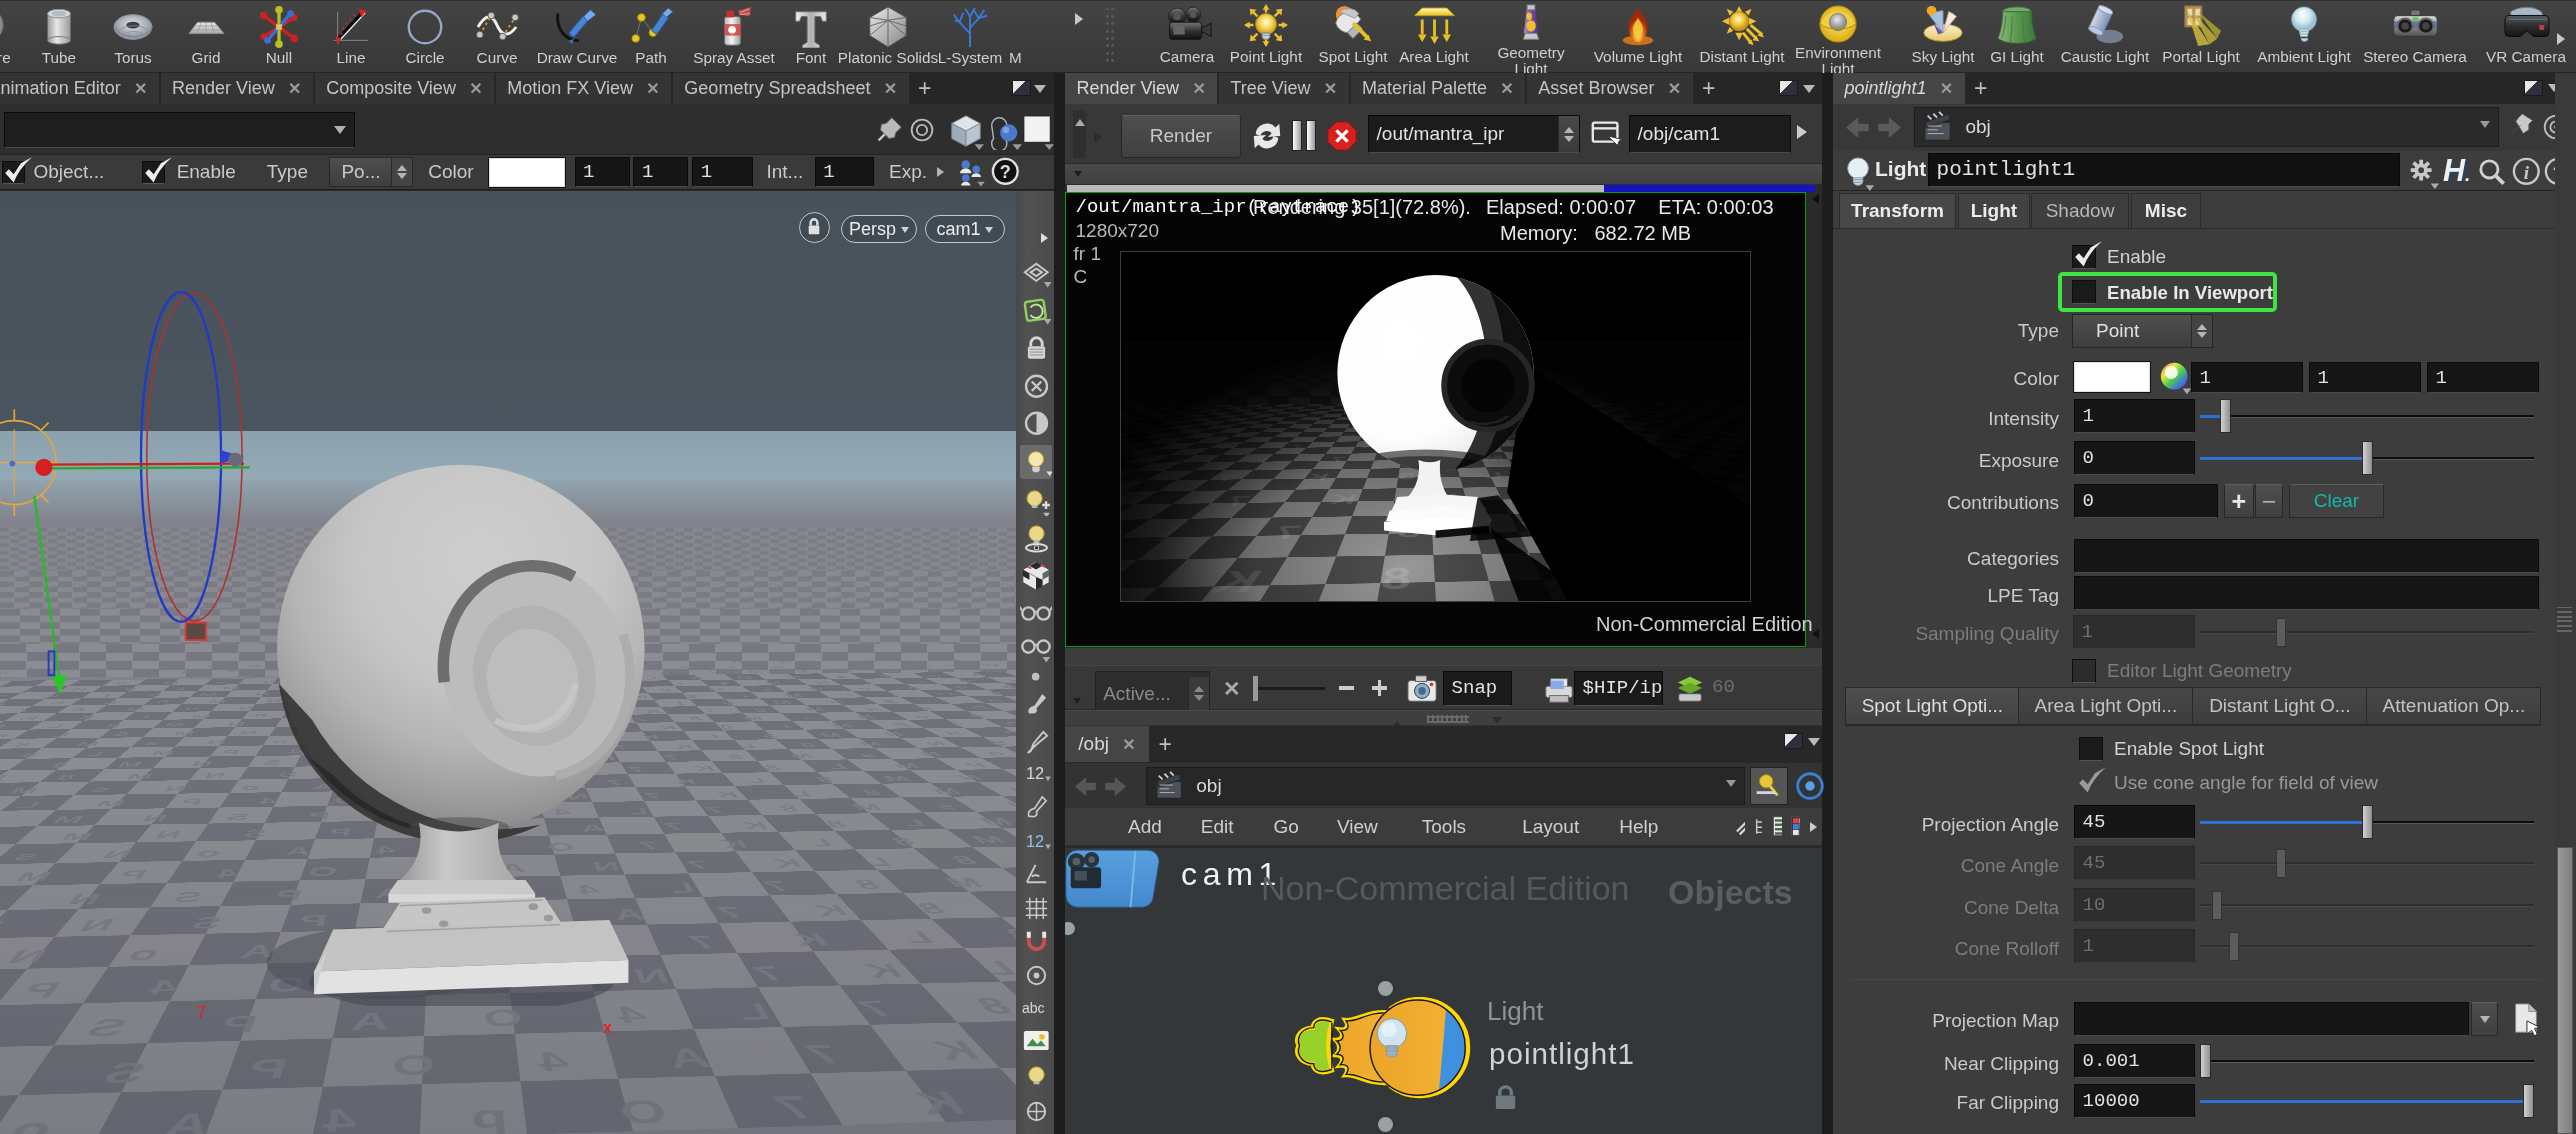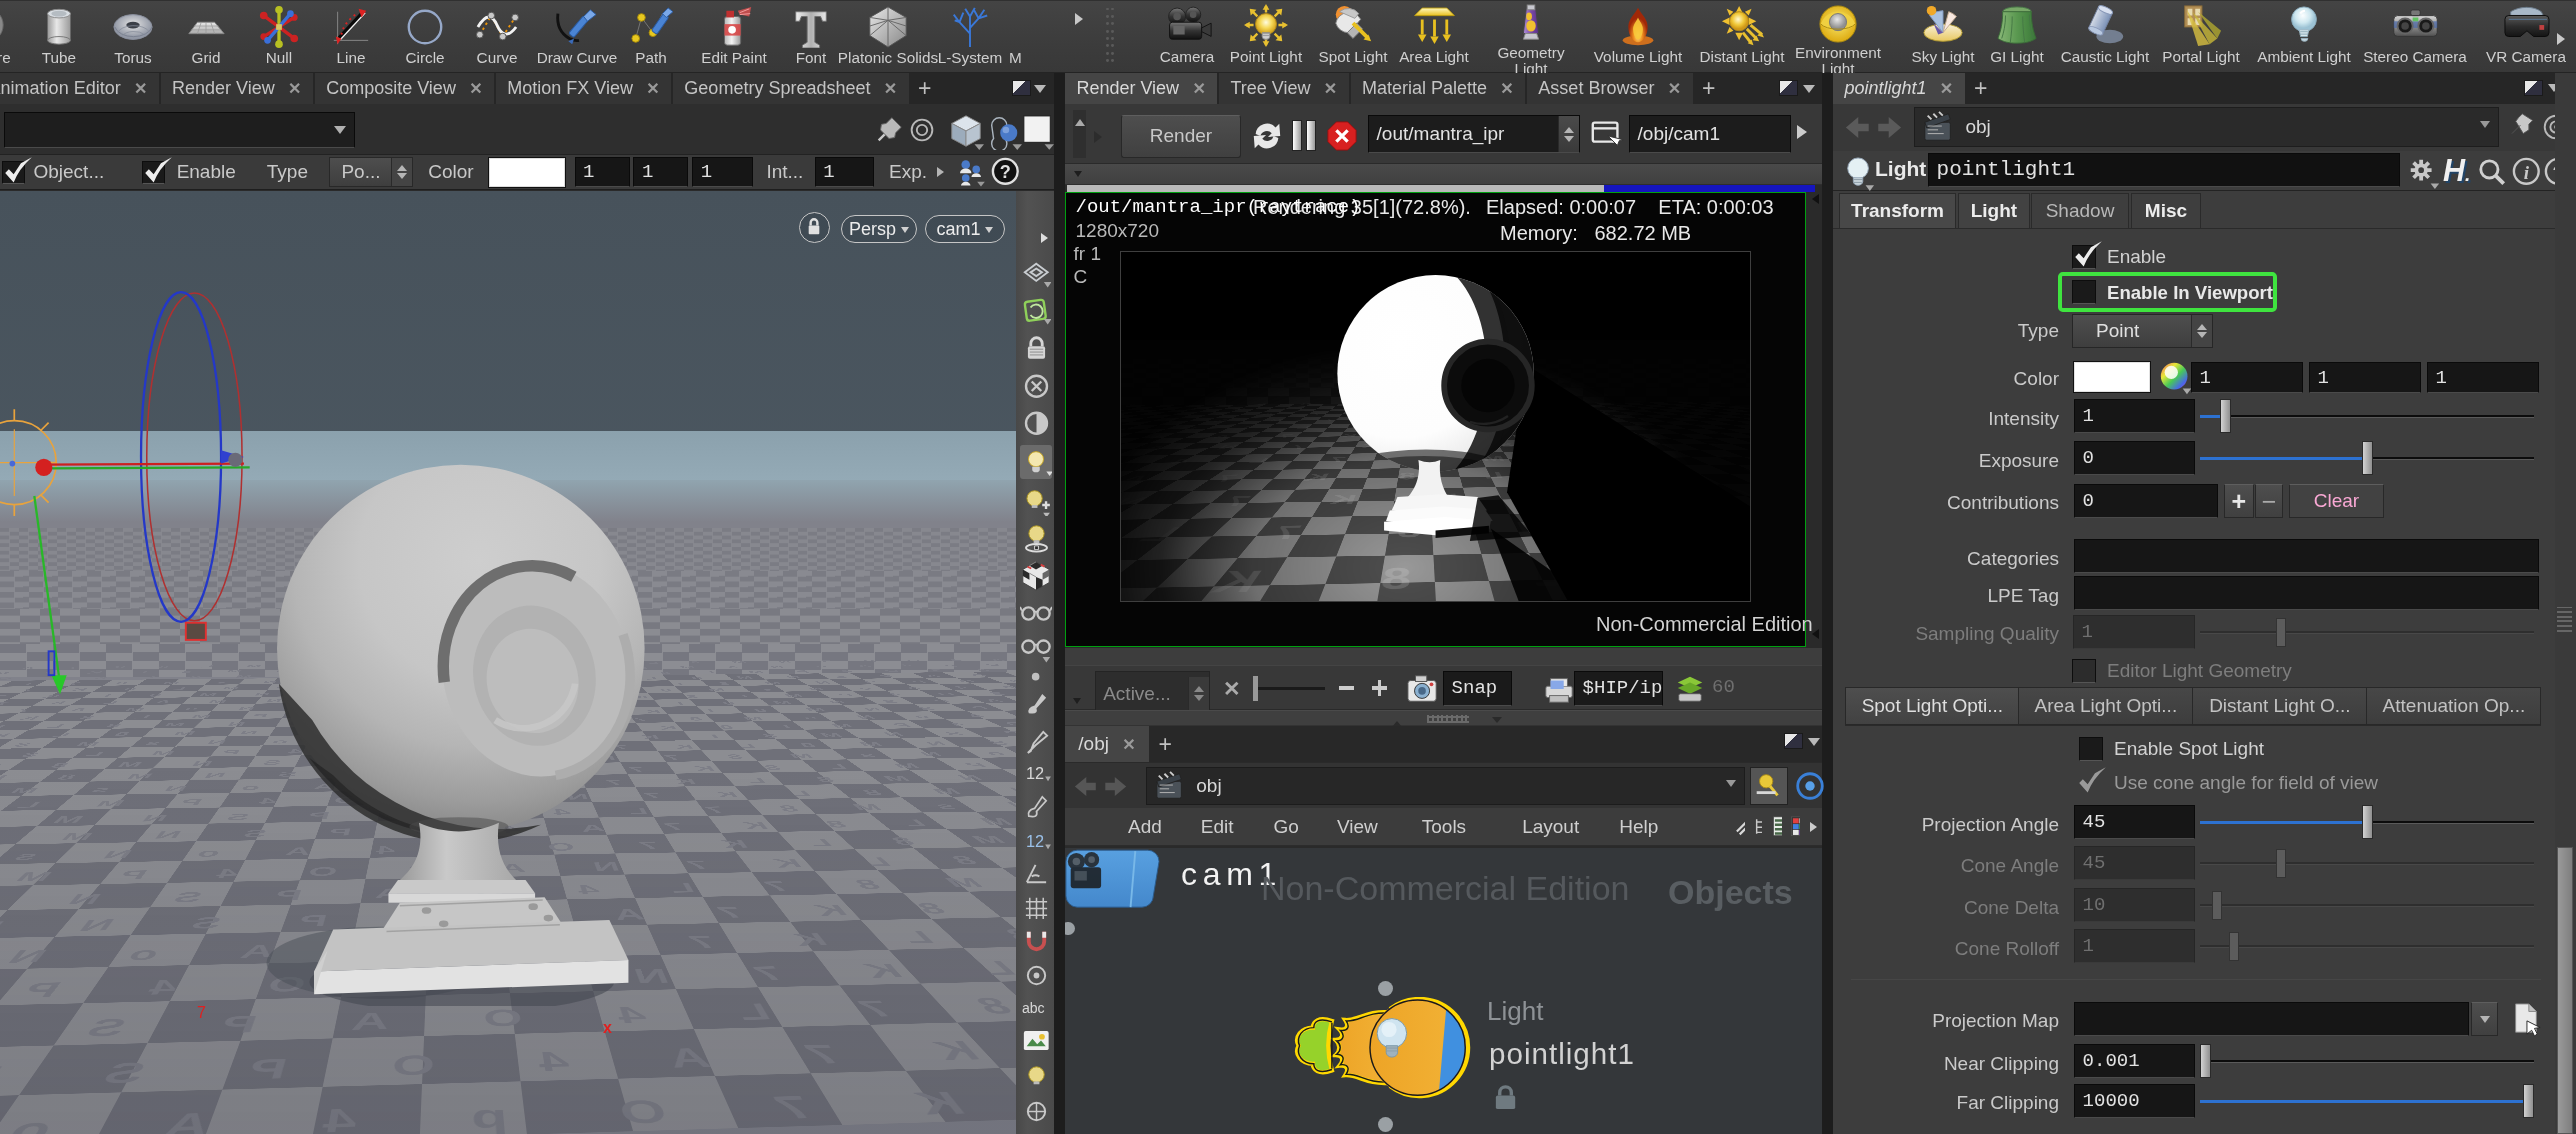--- a/index.html
+++ b/index.html
@@ -201,21 +201,21 @@
             </linearGradient>
           </defs>
           <rect x="12" y="12" width="17" height="30" rx="3" fill="url(#gsc)" stroke="#666"></rect>
           <rect x="14" y="6" width="8" height="7" fill="#c03030"></rect>
           <rect x="12" y="20" width="17" height="12" fill="#d84040" opacity=".85"></rect>
           <circle cx="20" cy="26" r="4" fill="#fff"></circle>
           <path d="M26 6 L40 2 L38 12 L28 10z" fill="#e05050" opacity=".8"></path>
           <path d="M28 8 l10-4M28 10 l11-1" stroke="#f4a0a0"></path>
         </svg>
       </div>
-      <div class="lb">Edit Paint</div>
+      <div class="lb">Spray Asset</div>
     </div>
 <div class="shitem" style="left:754px">
       <div class="ic">
         <svg width="42" height="42" viewBox="0 0 44 44">
           <defs>
             <linearGradient id="gfo" x1="0" x2="1">
               <stop offset="0" stop-color="#f0f0f0"></stop>
               <stop offset=".5" stop-color="#b0b0b0"></stop>
               <stop offset="1" stop-color="#e8e8e8"></stop>
             </linearGradient>
@@ -1319,21 +1319,21 @@
 <div class="fld" style="position:absolute;left:241px;top:368px;width:121px;height:34px">0</div>
 <div class="slider" style="left:367px;top:368px;width:334px">
       <div class="tr"></div>
       <div class="bl" style="left:0;width:167px"></div>
       <div class="hd" style="left:162px"></div>
     </div>
 <div class="lbl" style="left:0;top:419px;width:226px">Contributions</div>
 <div class="fld" style="position:absolute;left:241px;top:411px;width:144px;height:34px">0</div>
 <div class="btn" style="position:absolute;left:391px;top:411px;width:29.6px;height:34px;font-size:25px;font-weight:bold;color:#e8e8e8">+</div>
 <div class="btn" style="position:absolute;left:422px;top:411px;width:28px;height:34px;font-size:25px;color:#aaa">−</div>
-<div class="btn" style="position:absolute;left:456px;top:411px;width:95px;height:34px;background:#424242;color:#f9a8d4">Clear</div>
+<div class="btn" style="position:absolute;left:456px;top:411px;width:95px;height:34px;background:#424242;color:#14b8a6">Clear</div>
 <div class="lbl" style="left:0;top:475px;width:226px">Categories</div>
 <div class="fld" style="position:absolute;left:241px;top:466px;width:465px;height:34px"></div>
 <div class="lbl" style="left:0;top:512px;width:226px">LPE Tag</div>
 <div class="fld" style="position:absolute;left:241px;top:503px;width:465px;height:34px"></div>
 <div class="lbl gray" style="left:0;top:550px;width:226px">Sampling Quality</div>
 <div class="fld gray" style="position:absolute;left:240px;top:542px;width:122px;height:34px">1</div>
 <div class="slider gray" style="left:367px;top:542px;width:334px">
       <div class="tr"></div>
       <div class="hd" style="left:76px"></div>
     </div>

